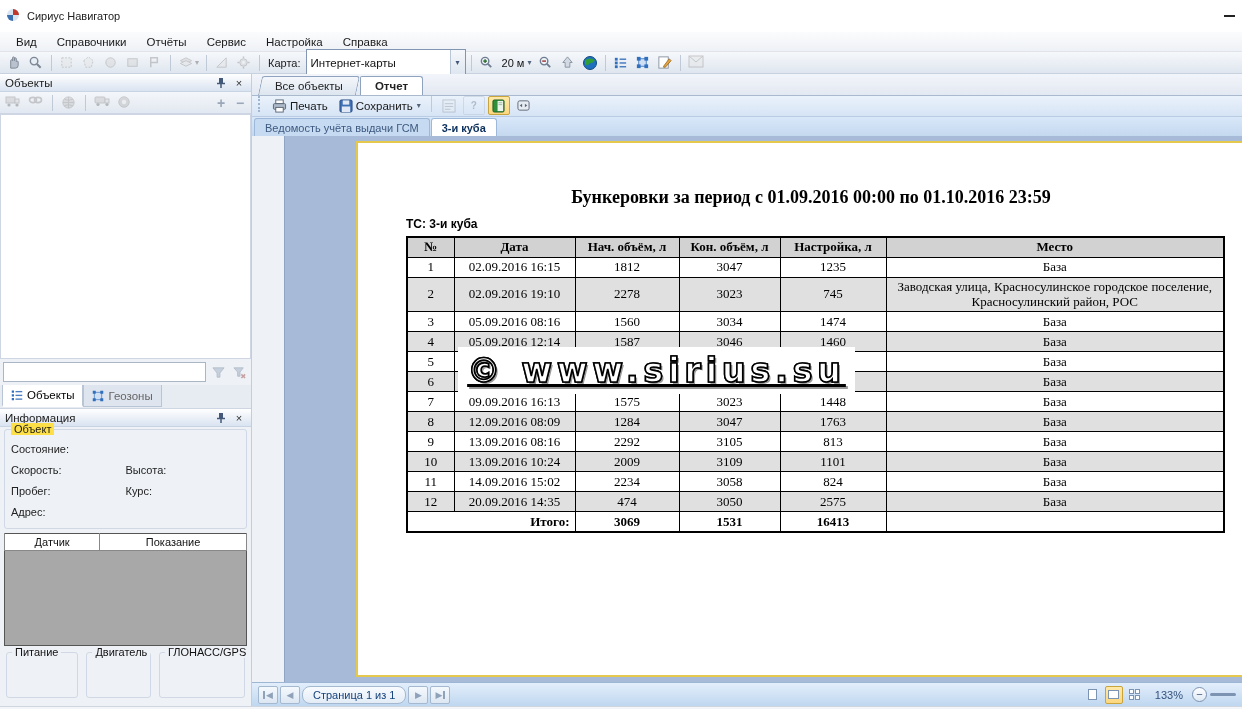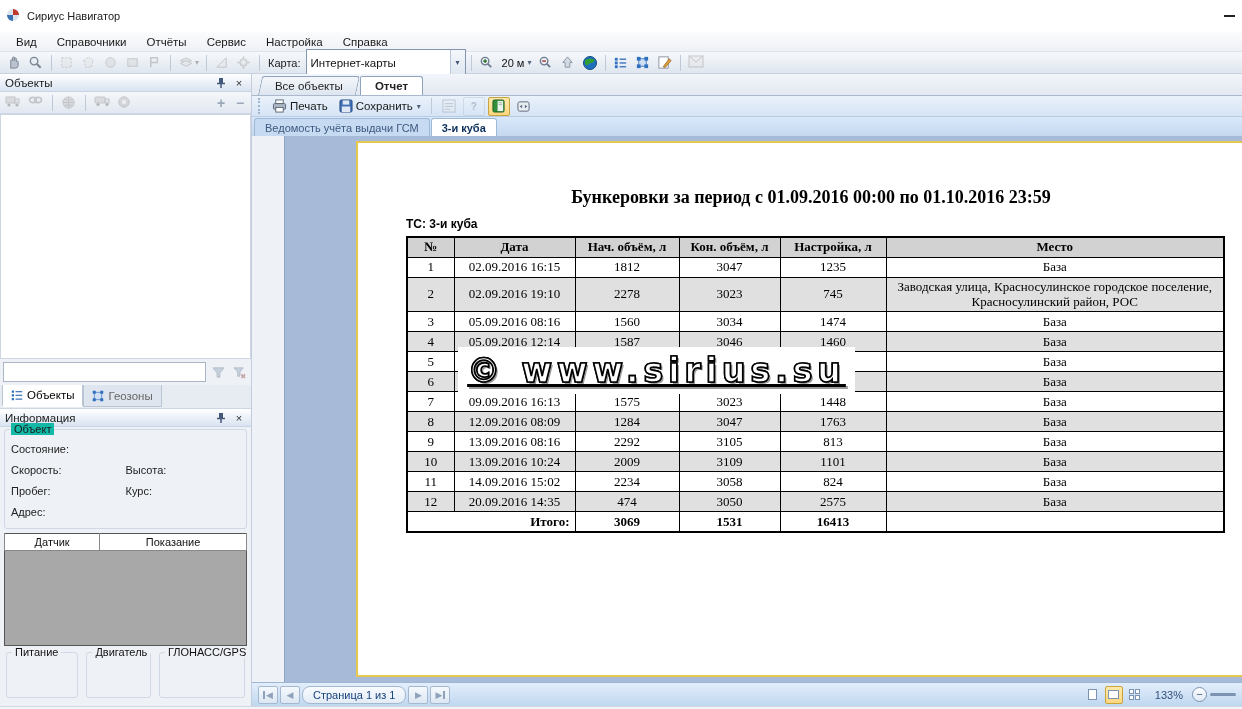--- a/index.html
+++ b/index.html
@@ -45,21 +45,21 @@
   .filter-row { height:26px; display:flex; align-items:center; padding:2px 3px; gap:3px; }
   .filter-input { flex:1; height:20px; border:1px solid #aab6c6; background:#fff; padding:0 4px; font-family:inherit; font-size:11px; }
   .funnel-btn { width:18px; height:18px; display:flex; align-items:center; justify-content:center; opacity:.5; }
 
   .panel-tabs { height:24px; display:flex; align-items:flex-start; padding-left:2px; border-bottom:1px solid #cdd6e2; background:#e7ecf3; }
   .ptab { height:22px; display:flex; align-items:center; gap:4px; padding:0 8px; border:1px solid #b9c4d4; border-top:none; font-size:11.5px; color:#666; background:#dfe5ee; }
   .ptab.active { background:#ffffff; color:#000; border-bottom:2px solid #fff; }
 
   .info-body { height:104px; padding:2px 4px; }
   .gbox { border:1px solid #cfd8e4; border-radius:3px; height:100%; padding:4px 6px 0 6px; position:relative; }
-  .gbox .glegend { position:absolute; top:-7px; left:6px; background:#14b8a6; padding:0 3px; font-size:11px; color:#1a1a1a; }
+  .gbox .glegend { position:absolute; top:-7px; left:6px; background:#fde047; padding:0 3px; font-size:11px; color:#1a1a1a; }
   .info-row { display:flex; margin-top:9px; }
   .info-row:first-child { margin-top:8px; }
   .info-cell { width:50%; font-size:11px; color:#222; }
 
   .sensor-wrap { height:117px; padding:2px 4px; }
   .sensor { width:100%; height:100%; border:1px solid #555; border-collapse:collapse; background:#a8a8a8; }
   .sensor th { background:#fff; border:1px solid #888; border-top:none; font-weight:normal; font-size:11px; height:17px; }
   .sensor td { border:none; }
 
   .groups { height:58px; display:flex; gap:8px; padding:4px 6px 2px 6px; }
@@ -69,21 +69,21 @@
 
   
   .maincol { flex:1; display:flex; flex-direction:column; background:#eef1f6; min-width:0; }
 
   .doc-tabs { height:22px; background:linear-gradient(#f2f5fa,#e3e9f2); display:flex; align-items:flex-end; padding-left:8px; gap:2px; border-bottom:1px solid #aab9ce; }
   .dtab { height:19px; padding:0 14px; display:flex; align-items:center; font-size:11.5px; color:#222; border:1px solid #8fa3be; border-bottom:none; border-radius:3px 3px 0 0; background:linear-gradient(#f4f7fb,#dde5ef); transform:skewX(-12deg); }
   .dtab span { transform:skewX(12deg); }
   .dtab.active { background:#ffffff; font-weight:bold; transform:none; border-radius:2px 3px 0 0; }
   .dtab.active span { transform:none; }
 
-  .report-toolbar { height:21px; background:linear-gradient(#eaf2fb,#d6e4f5); border-bottom:1px solid #b9cce3; display:flex; align-items:center; padding-left:6px; gap:3px; }
+  .report-toolbar { height:21px; background:linear-gradient(#eaf2fb,#d6e4f5); border-bottom:1px solid #b9cce3; display:flex; padding-left:6px; gap:3px; }
   .rtb-btn { height:19px; display:flex; align-items:center; gap:3px; padding:0 4px; border-radius:2px; font-size:11.5px; color:#1a1a1a; }
   .rtb-btn.icon-only { width:22px; justify-content:center; }
   .rtb-btn.pressed { background:linear-gradient(#ffe9a8,#fcd77f); border:1px solid #c9a33c; }
   .grip { width:4px; height:16px; border-left:2px dotted #9fb4cd; margin-right:3px; }
 
   .report-tabs { height:19px; background:linear-gradient(#d9e8f9,#c4d8ef); display:flex; align-items:flex-end; padding-left:2px; }
   .rtab { height:18px; padding:0 10px; display:flex; align-items:center; font-size:11px; color:#3e5a80; background:#c6daf1; border:1px solid #9db8d8; border-bottom:none; border-radius:3px 3px 0 0; margin-right:1px; }
   .rtab.active { background:#ffffff; color:#0b2f5c; font-weight:bold; }
 
   .viewport { flex:1; background:#a7bad8; position:relative; overflow:hidden; border-left:1px solid #8ea4c2;margin-left:32px; }

